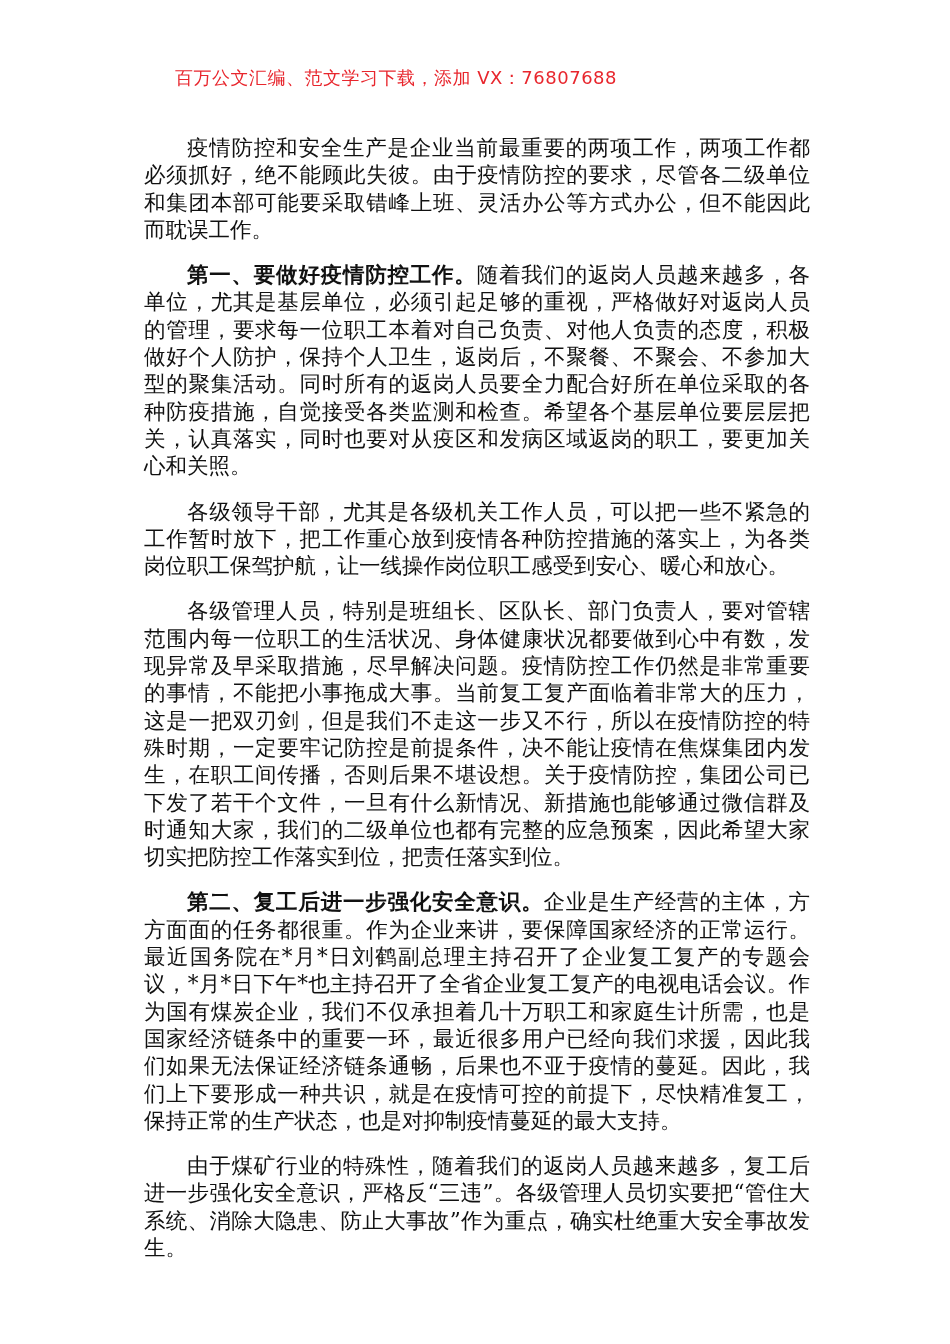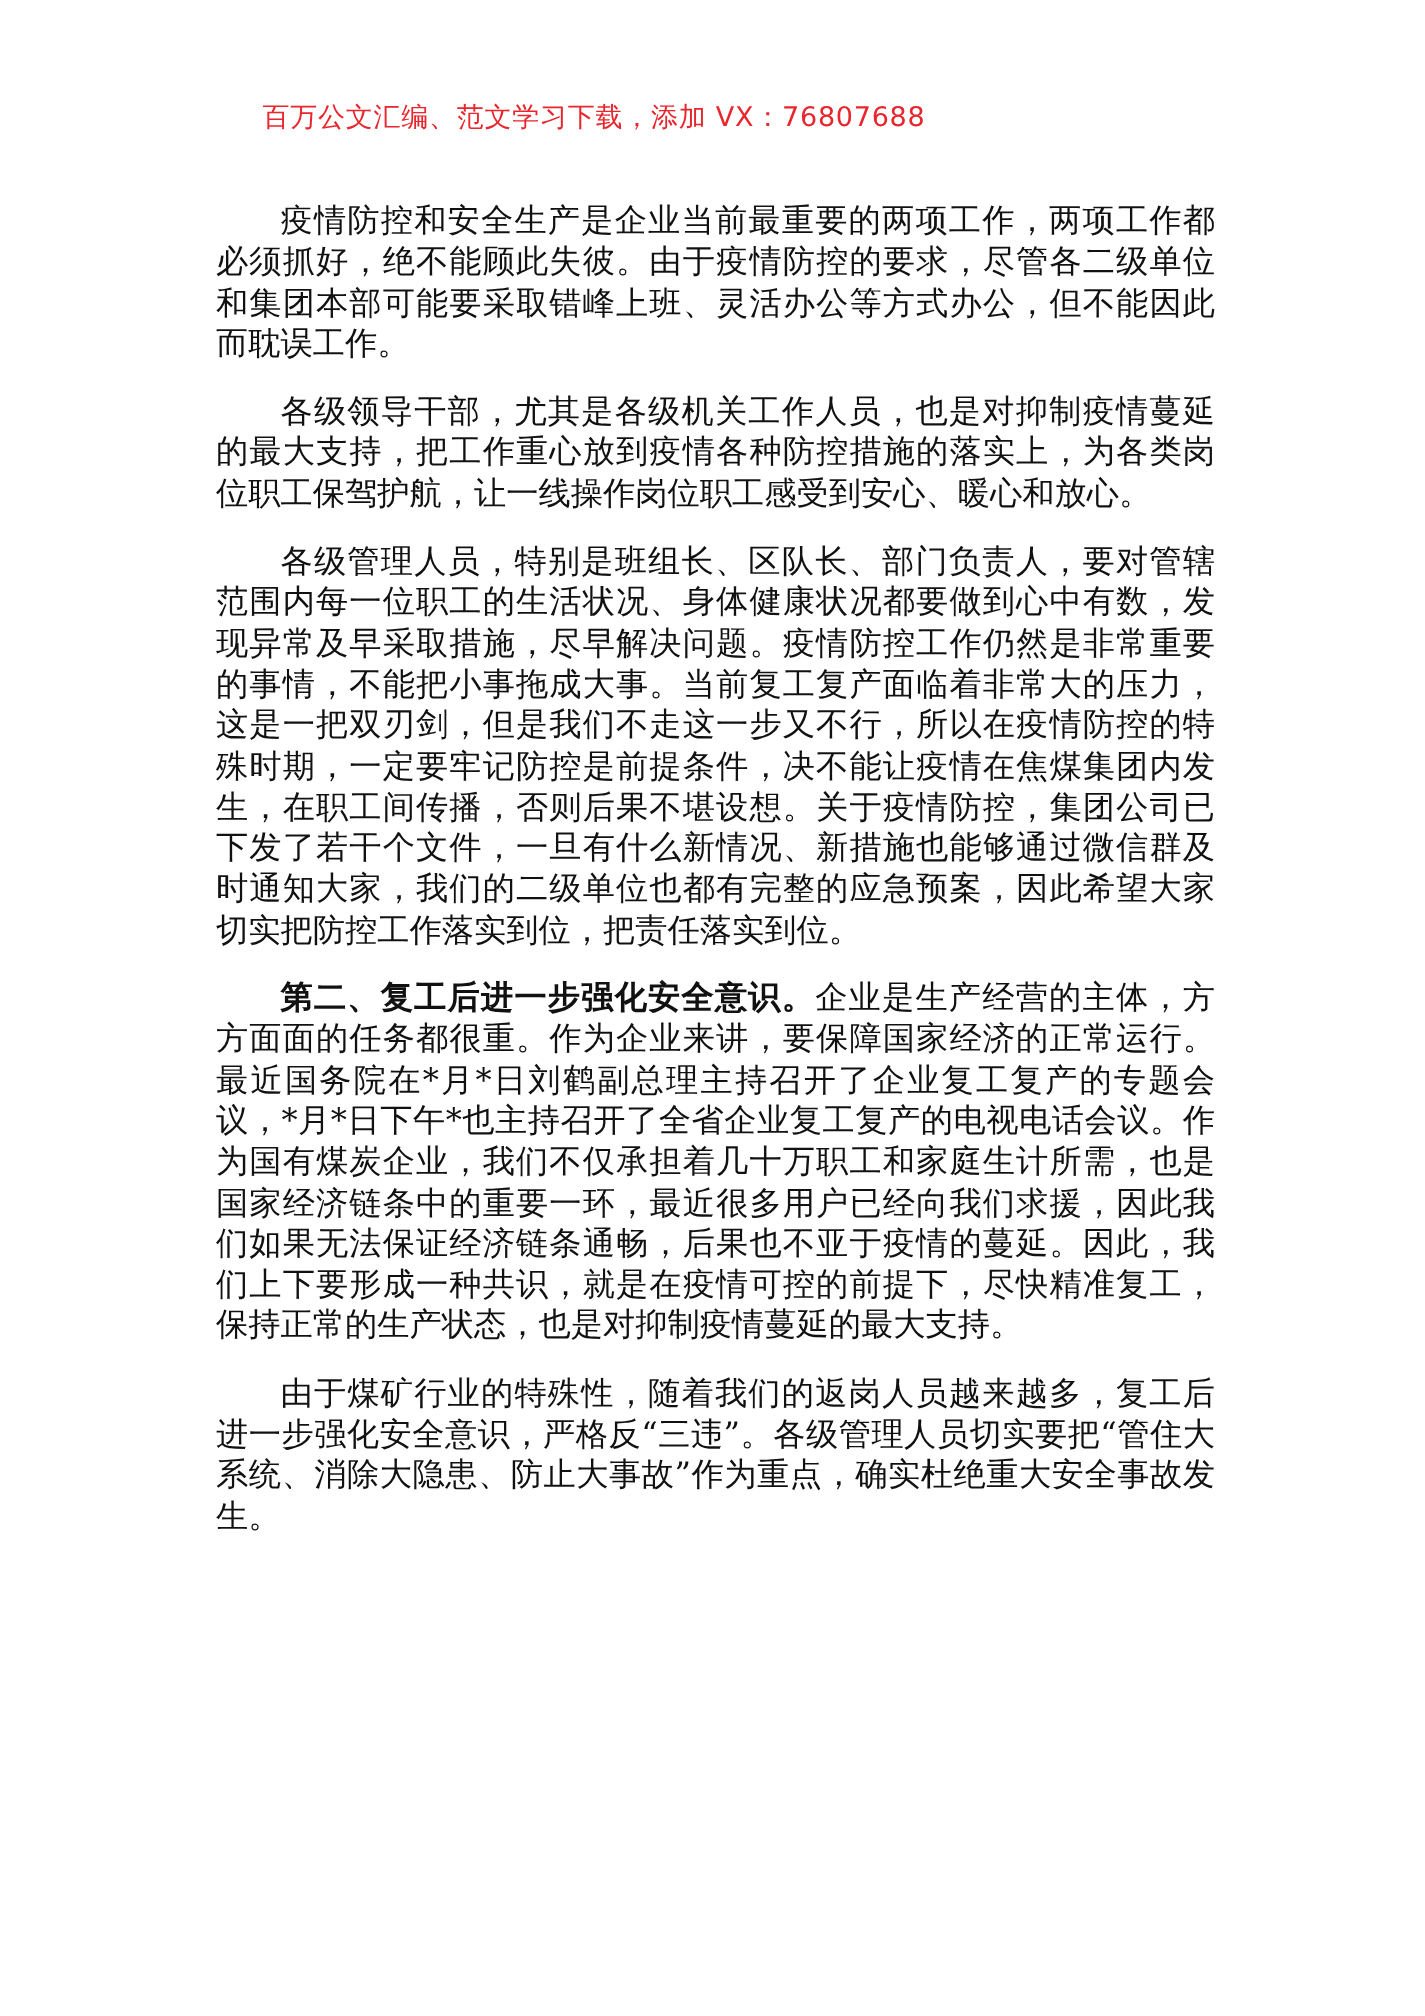--- a/index.html
+++ b/index.html
@@ -17,17 +17,18 @@
   .doc p { margin: 0 0 18px 0; text-indent: 2em; }
   .doc p b { font-weight: bold; }
 </style>
 </head>
 <body>
 
 <div class="header">百万公文汇编、范文学习下载，添加 VX：76807688</div>
 
 <div class="doc">
   <p><b></b><span>疫情防控和安全生产是企业当前最重要的两项工作，两项工作都必须抓好，绝不能顾此失彼。由于疫情防控的要求，尽管各二级单位和集团本部可能要采取错峰上班、灵活办公等方式办公，但不能因此而耽误工作。</span></p>
-  <p><b></b><span>各级领导干部，尤其是各级机关工作人员，也是对抑制疫情蔓延的最大支持，把工作重心放到疫情各种防控措施的落实上，为各类岗位职工保驾护航，让一线操作岗位职工感受到安心、暖心和放心。</span></p>
+  <p><b>第一、要做好疫情防控工作。</b><span>随着我们的返岗人员越来越多，各单位，尤其是基层单位，必须引起足够的重视，严格做好对返岗人员的管理，要求每一位职工本着对自己负责、对他人负责的态度，积极做好个人防护，保持个人卫生，返岗后，不聚餐、不聚会、不参加大型的聚集活动。同时所有的返岗人员要全力配合好所在单位采取的各种防疫措施，自觉接受各类监测和检查。希望各个基层单位要层层把关，认真落实，同时也要对从疫区和发病区域返岗的职工，要更加关心和关照。</span></p>
+  <p><b></b><span>各级领导干部，尤其是各级机关工作人员，可以把一些不紧急的工作暂时放下，把工作重心放到疫情各种防控措施的落实上，为各类岗位职工保驾护航，让一线操作岗位职工感受到安心、暖心和放心。</span></p>
   <p><b></b><span>各级管理人员，特别是班组长、区队长、部门负责人，要对管辖范围内每一位职工的生活状况、身体健康状况都要做到心中有数，发现异常及早采取措施，尽早解决问题。疫情防控工作仍然是非常重要的事情，不能把小事拖成大事。当前复工复产面临着非常大的压力，这是一把双刃剑，但是我们不走这一步又不行，所以在疫情防控的特殊时期，一定要牢记防控是前提条件，决不能让疫情在焦煤集团内发生，在职工间传播，否则后果不堪设想。关于疫情防控，集团公司已下发了若干个文件，一旦有什么新情况、新措施也能够通过微信群及时通知大家，我们的二级单位也都有完整的应急预案，因此希望大家切实把防控工作落实到位，把责任落实到位。</span></p>
   <p><b>第二、复工后进一步强化安全意识。</b><span>企业是生产经营的主体，方方面面的任务都很重。作为企业来讲，要保障国家经济的正常运行。最近国务院在*月*日刘鹤副总理主持召开了企业复工复产的专题会议，*月*日下午*也主持召开了全省企业复工复产的电视电话会议。作为国有煤炭企业，我们不仅承担着几十万职工和家庭生计所需，也是国家经济链条中的重要一环，最近很多用户已经向我们求援，因此我们如果无法保证经济链条通畅，后果也不亚于疫情的蔓延。因此，我们上下要形成一种共识，就是在疫情可控的前提下，尽快精准复工，保持正常的生产状态，也是对抑制疫情蔓延的最大支持。</span></p>
   <p><b></b><span>由于煤矿行业的特殊性，随着我们的返岗人员越来越多，复工后进一步强化安全意识，严格反“三违”。各级管理人员切实要把“管住大系统、消除大隐患、防止大事故”作为重点，确实杜绝重大安全事故发生。</span></p>
 </div>
 
 </body></html>

